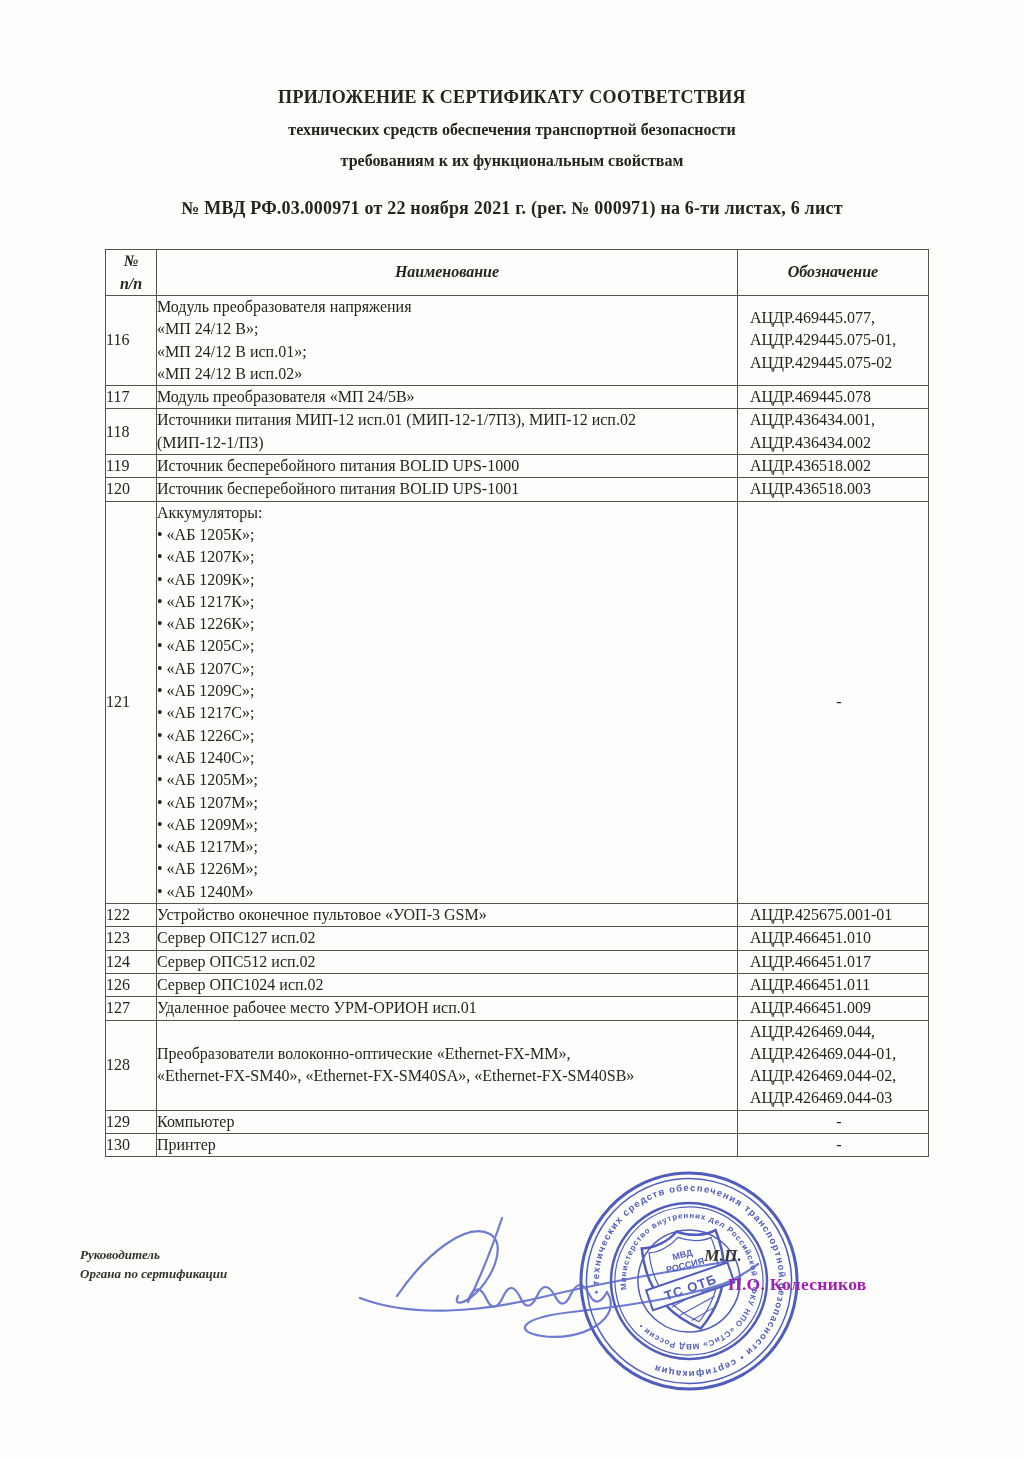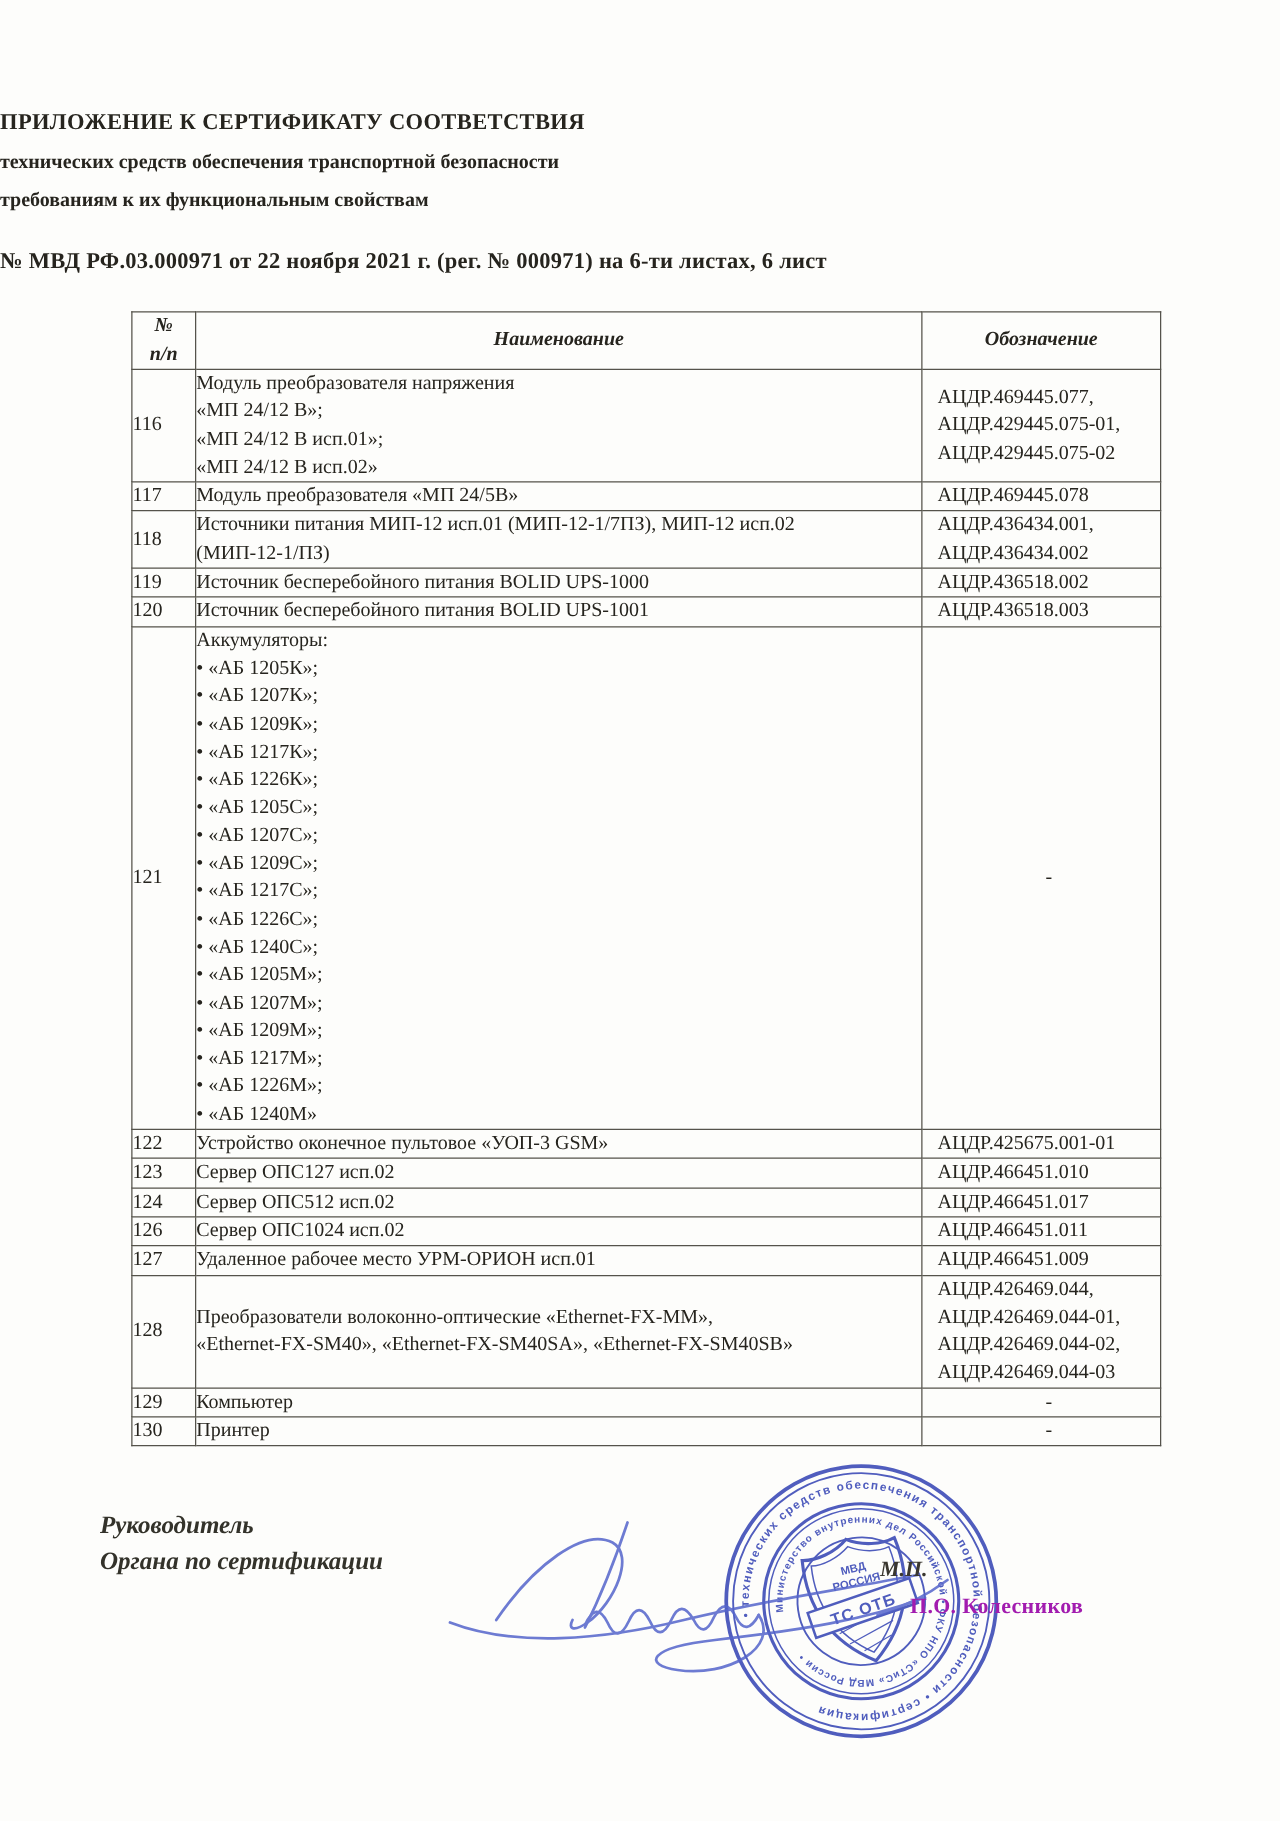--- a/index.html
+++ b/index.html
@@ -5,21 +5,21 @@
   html,body{margin:0;padding:0;}
   body{
     width:1024px;height:1457px;
     background:#fdfdfb;
     position:relative;
     overflow:hidden;
     font-family:"Liberation Serif","DejaVu Serif",serif;
     color:#26241e;
     -webkit-font-smoothing:antialiased;
   }
-  .doc-header{padding-top:86px;line-height:1.25;}
+  .doc-header{padding-top:86px;text-align:center;line-height:1.25;}
   .doc-title{font-size:18px;font-weight:bold;letter-spacing:.3px;}
   .doc-sub{font-size:16px;font-weight:bold;margin-top:11px;}
   .doc-number{font-size:18px;font-weight:bold;margin-top:26px;letter-spacing:.2px;}
 
   table.cert{
     border-collapse:collapse;
     margin:30px 0 0 105px;
     width:820px;
     table-layout:fixed;
     font-size:16px;
@@ -34,22 +34,22 @@
   th.h-name{width:580px;font-style:italic;font-weight:bold;}
   th.h-des{width:190px;font-style:italic;font-weight:bold;text-align:center;}
   td.col-num{}
   td.col-name{padding:0 6px 0 8px;}
   td.col-name div{white-space:nowrap;overflow:hidden;}
   td.col-des{padding:0 4px 0 10px;}
   td.col-des div{white-space:nowrap;overflow:hidden;margin-left:12px;}
   td.col-des.center{text-align:center;padding:0;}
 
   .footer-role{
-    position:absolute;left:80px;top:1206px;
-    font-size:20px;font-weight:bold;font-style:italic;
+    position:absolute;left:80px;top:1246px;
+    font-size:13px;font-weight:bold;font-style:italic;
     color:#33322a;line-height:1.45;
   }
   .signer-name{
     position:absolute;left:728px;top:1274px;
     font-size:17.5px;font-weight:bold;
     color:#a21caf;letter-spacing:.3px;
   }
   .seal-mark{
     position:absolute;left:704px;top:1245px;
     font-size:17.5px;font-weight:bold;font-style:italic;

